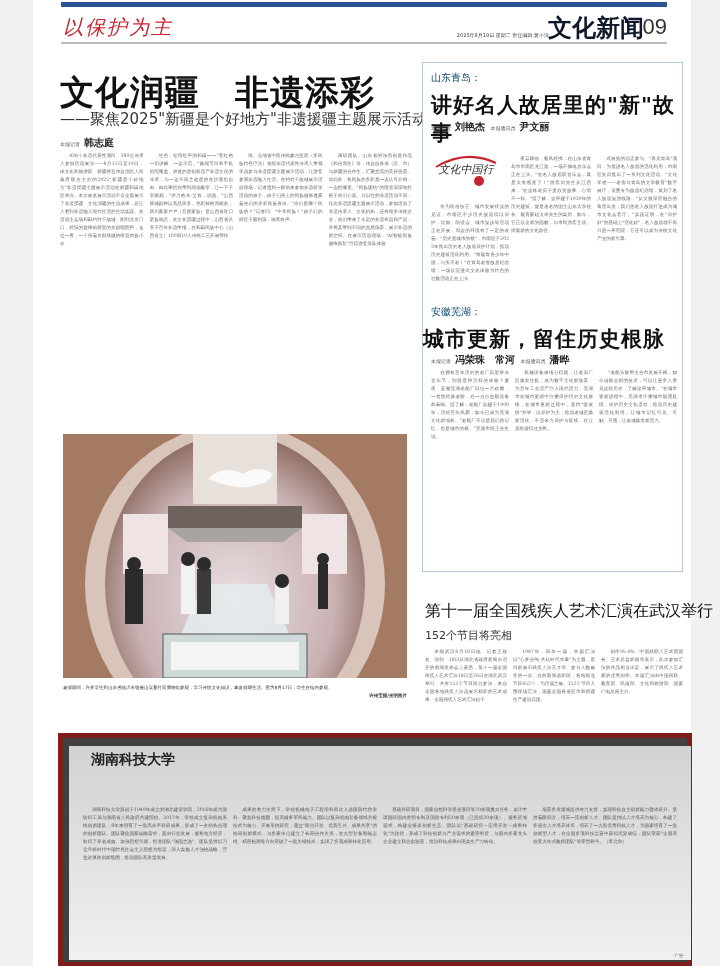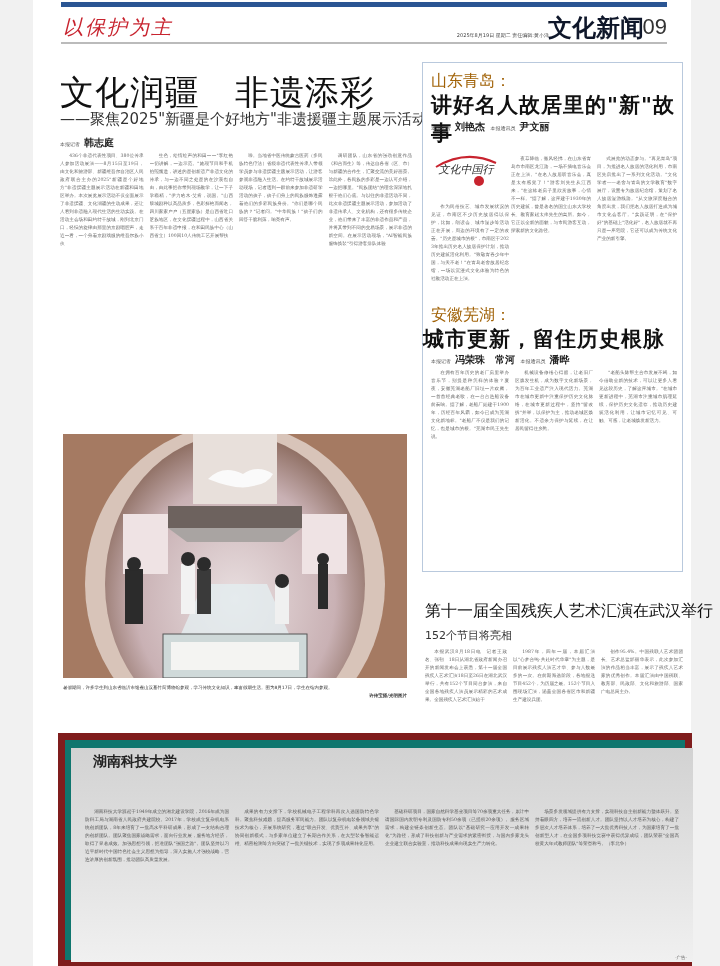--- a/index.html
+++ b/index.html
@@ -6,37 +6,37 @@
   html,body{width:720px;height:966px;background:#f1f1f1;overflow:hidden}
   body{font-family:"DejaVu Serif",serif;color:#222}
   .page{position:absolute;left:33px;top:0;width:658px;height:966px;background:#fff}
   .topbar{position:absolute;left:28px;top:2px;width:606px;height:5px;background:#2a5593}
   .masthead{position:absolute;left:28px;top:10px;width:606px;height:30px}
   .logo{position:absolute;left:2px;top:4px;font-family:"DejaVu Serif",serif;font-style:italic;font-size:20px;color:#c8242f;letter-spacing:2px}
   .meta{position:absolute;right:118px;top:22px;font-size:5px;color:#444;font-family:"DejaVu Sans",sans-serif}
   .section{position:absolute;right:23px;top:2px;font-size:24px;font-weight:bold;color:#0f172a;font-family:"DejaVu Serif",serif}
   .pageno{position:absolute;right:0;top:4px;font-size:22px;color:#333;font-family:"Liberation Sans",sans-serif}
   .rule{position:absolute;left:28px;top:42px;width:606px;height:2px;background:#bbb}
-  .h1{position:absolute;left:60px;top:70px;font-size:34px;font-weight:normal;letter-spacing:1px;color:#111}
+  .h1{position:absolute;left:60px;top:70px;font-size:34px;font-weight:bold;letter-spacing:1px;color:#111}
   .h1sub{position:absolute;left:60px;top:110px;font-size:15px;color:#333;font-family:"DejaVu Sans",sans-serif}
   .byline{position:absolute;font-size:5px;color:#555;font-family:"DejaVu Sans",sans-serif}
   .byline b{font-size:10px;color:#222;margin:0 4px}
   .cols{position:absolute;display:flex;gap:6px}
   .col{flex:1;font-size:4.6px;line-height:8px;color:#666;text-align:justify;overflow:hidden;word-break:break-all}
   .col p{text-indent:2em}
   .photo{position:absolute;left:63px;top:434px;width:344px;height:244px;overflow:hidden;background:#a97a5f}
   .caption{position:absolute;left:63px;top:684px;width:344px;font-size:4.5px;color:#333;line-height:8px;font-family:"DejaVu Sans",sans-serif}
   .credit{text-align:right;font-weight:bold}
   .rbox{position:absolute;left:422px;top:62px;width:261px;height:510px;border:1px solid #b9c9dd;background:#fff}
-  .kicker{position:absolute;font-size:16px;color:#a16207;font-family:Liberation Serif, serif}
+  .kicker{position:absolute;font-size:10px;color:#0c4a6e;font-family:Liberation Serif, serif}
   .h2{position:absolute;font-size:21px;font-weight:bold;color:#111;letter-spacing:1px}
   .badge{position:absolute;left:8px;top:140px;width:70px;height:45px}
   .h3{position:absolute;left:425px;top:601px;font-size:16px;font-weight:normal;color:#111}
   .h3sub{position:absolute;left:425px;top:628px;font-size:11px;color:#333;font-family:"DejaVu Sans",sans-serif}
-  .adbox{position:absolute;left:58px;top:733px;width:634px;height:234px;border:7px solid #7f1d1d;background:#0f766e}
+  .adbox{position:absolute;left:58px;top:733px;width:634px;height:234px;border:5px solid #7f1d1d;background:#404040}
   .adinner{position:absolute;left:6px;top:8px;width:622px;height:214px;background:linear-gradient(#d2d2d2,#e4e4e4 60%,#f0f0f0)}
   .adkicker{position:absolute;left:22px;top:5px;font-size:14px;font-weight:bold;color:#222;font-family:"DejaVu Sans",sans-serif}
   .adtitle{position:absolute;left:0;width:100%;top:26px;text-align:center;font-size:24px;font-weight:bold;color:#222;letter-spacing:2px}
   .adtag{position:absolute;right:6px;bottom:2px;font-size:4.5px;color:#666}
 </style>
 </head>
 <body>
 
 <div class="page">
   <div class="topbar"></div>

